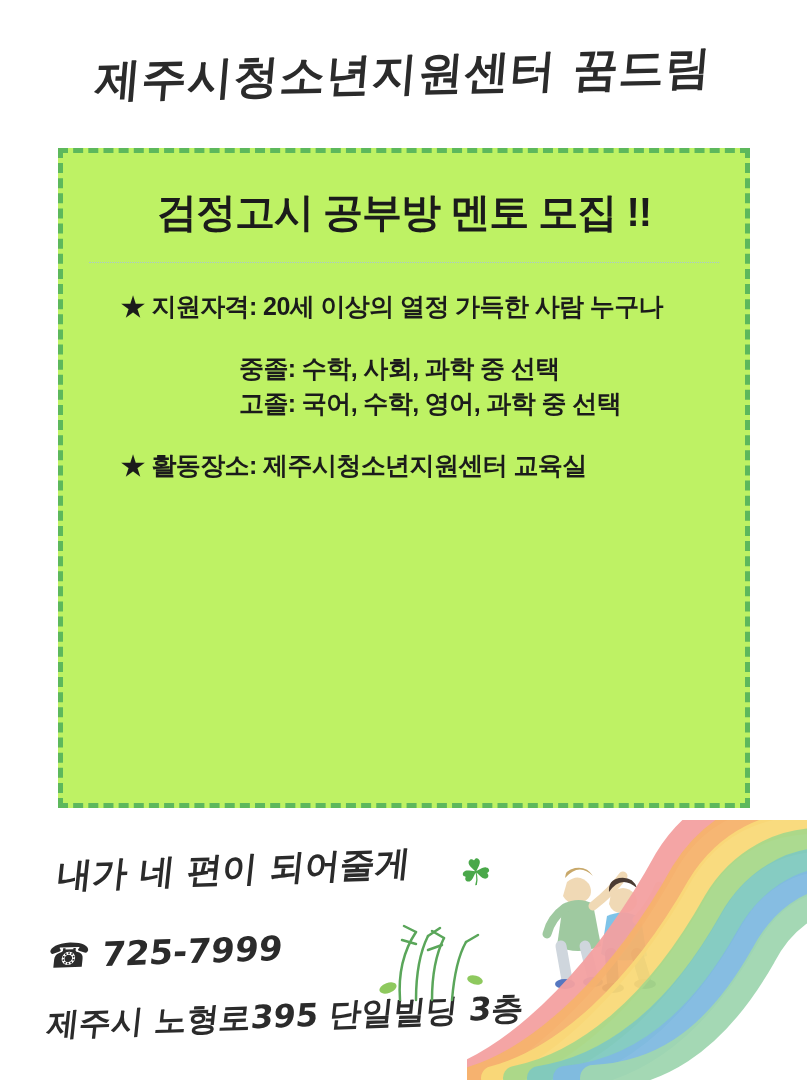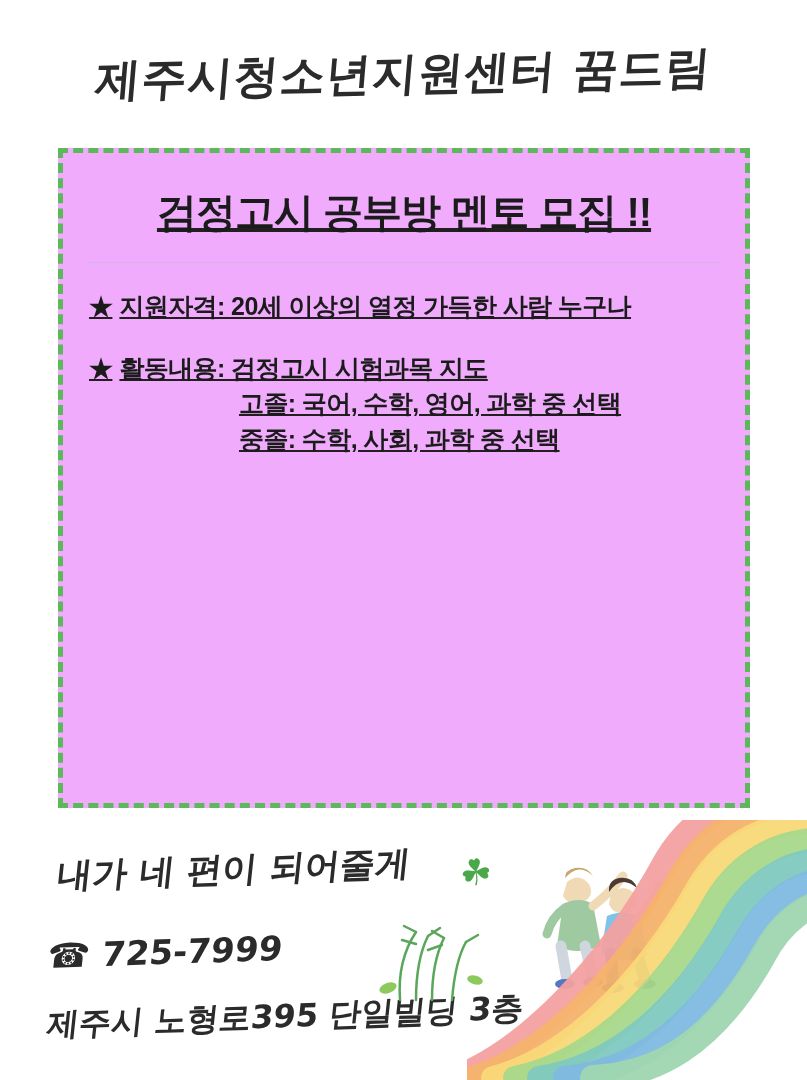--- a/index.html
+++ b/index.html
@@ -34,22 +34,21 @@
 
   
   .notice-box {
     position: absolute;
     top: 148px;
     left: 58px;
     width: 692px;
     height: 660px;
     border: 5px dashed #5db85c;
     box-sizing: border-box;
-    background: #f0abfc;
-    text-decoration: underline;
+    background: #bef264;
   }
 
   .notice-title {
     margin-top: 32px;
     text-align: center;
     font-size: 40px;
     font-weight: 700;
     color: #1b1b1b;
     letter-spacing: -1px;
   }
@@ -72,20 +71,21 @@
   .item-line {
     font-size: 25px;
     font-weight: 700;
     color: #1b1b1b;
     line-height: 1.42;
     letter-spacing: -0.6px;
     white-space: nowrap;
   }
   .item-line.head {
     text-indent: 0;
+    margin-left: 32px;
   }
   .star {
     font-size: 24px;
     margin-right: 7px;
   }
   .ind-1 { padding-left: 150px; }
   .ind-2 { padding-left: 150px; }
   .ind-3 { padding-left: 46px; }
 
   
@@ -168,27 +168,29 @@
   <div class="items">
 
     <div class="item">
       <div class="item-line head">
         <span class="star">★</span><span>지원자격: 20세 이상의 열정 가득한 사람 누구나</span>
       </div>
     </div>
 
 
     <div class="item">
+      <div class="item-line ind-2">중졸: 수학, 사회, 과학 중 선택</div>
+      <div class="item-line ind-2">고졸: 국어, 수학, 영어, 과학 중 선택</div>
+    </div>
+
+    <div class="item">
       <div class="item-line head">
-        <span class="star">★</span><span>활동내용: 검정고시 시험과목 지도</span>
+        <span class="star">★</span><span>활동장소: 제주시청소년지원센터 교육실</span>
       </div>
-      <div class="item-line ind-2">고졸: 국어, 수학, 영어, 과학 중 선택</div>
-      <div class="item-line ind-2">중졸: 수학, 사회, 과학 중 선택</div>
     </div>
-
 
   </div>
 </div>
 
 <div class="handwritten slogan">내가 네 편이 되어줄게</div>
 
 <div class="clover">☘</div>
 
 <div class="handwritten phone">
   <span>☎</span>

